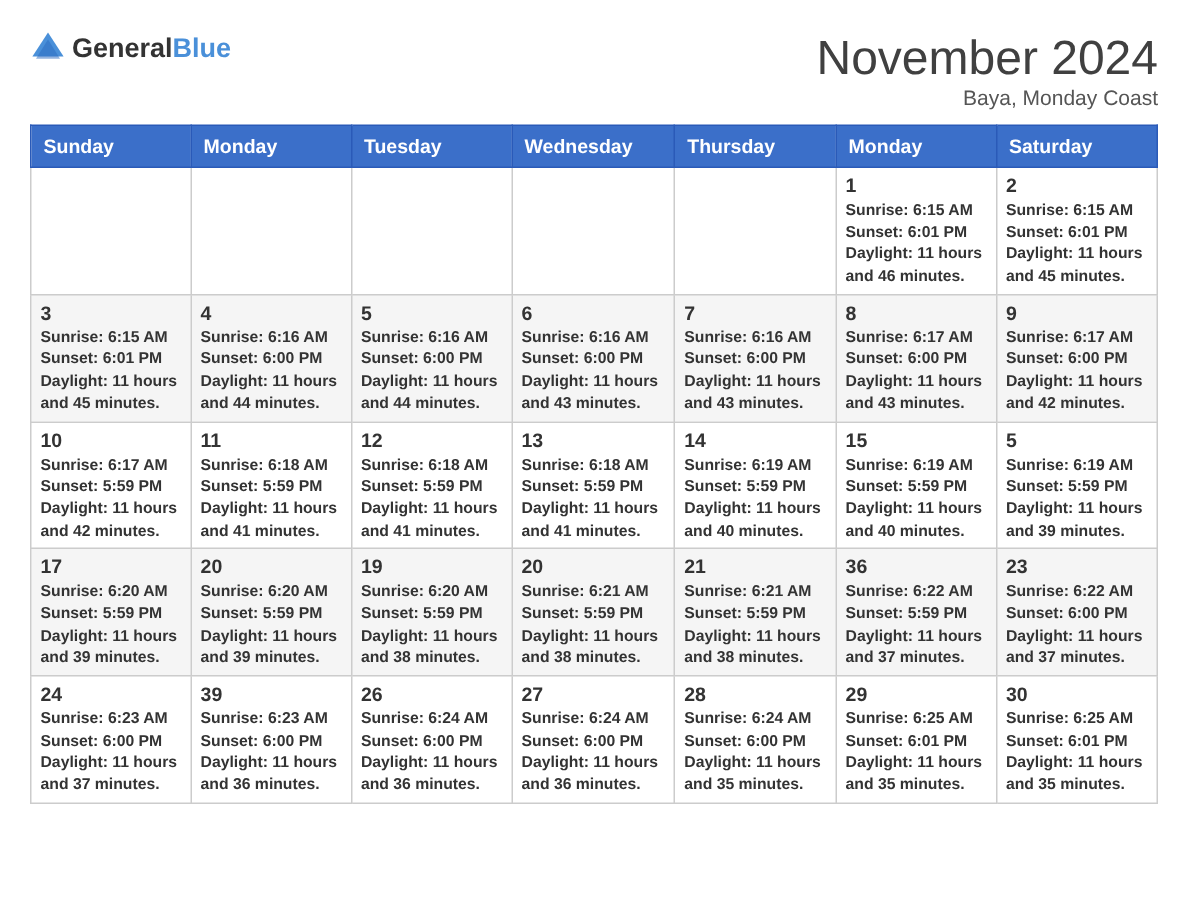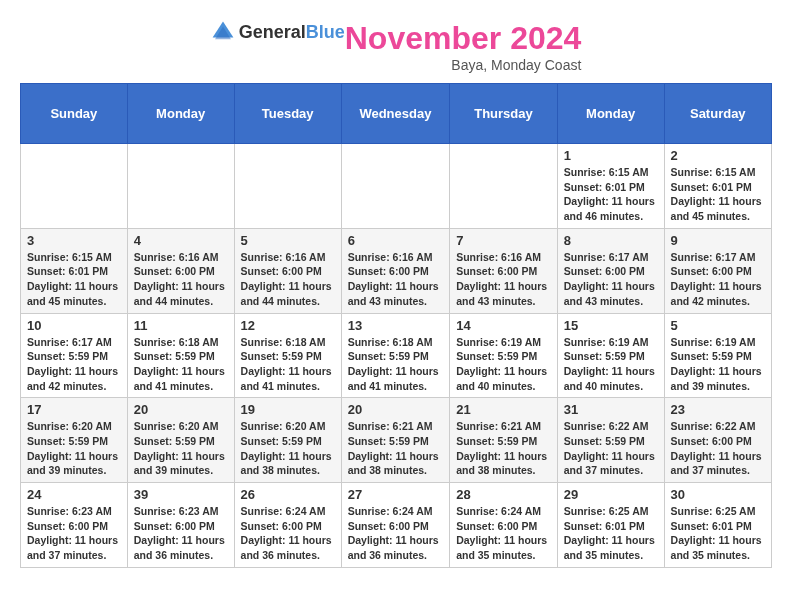--- a/index.html
+++ b/index.html
@@ -5,21 +5,21 @@
     * { box-sizing: border-box; margin: 0; padding: 0; }
     body {
       font-family: Arial, sans-serif;
       background: #fff;
       width: 792px;
       min-height: 612px;
       padding: 20px;
     }
     .header {
       display: flex;
-      justify-content: center;
+      justify-content: space-between;
       align-items: flex-start;
       margin-bottom: 10px;
     }
     .logo {
       display: flex;
       align-items: center;
       gap: 4px;
     }
     .logo-text-general {
       font-size: 18px;
@@ -33,36 +33,36 @@
     }
     .logo-icon {
       width: 24px;
       height: 24px;
     }
     .title-section {
       text-align: right;
     }
     .month-title {
       font-size: 32px;
-      font-weight: bold;
-      color: #ec4899;
+      font-weight: normal;
+      color: #404040;
     }
     .location {
       font-size: 14px;
       color: #555;
     }
     .calendar {
       width: 100%;
       border-collapse: collapse;
     }
     .calendar th {
       background-color: #3b6fc9;
       color: #fff;
-      text-align: center;
-      padding: 22px 8px;
+      text-align: left;
+      padding: 6px 8px;
       font-size: 13px;
       border: 1px solid #2a5ab8;
     }
     .calendar td {
       border: 1px solid #ccc;
       vertical-align: top;
       padding: 4px 6px;
       width: 110px;
       min-height: 80px;
       background: #fff;
@@ -255,21 +255,21 @@
 Sunset: 5:59 PM
 Daylight: 11 hours and 38 minutes.</div>
         </td>
         <td>
           <span class="day-number">21</span>
           <div class="day-info" style="white-space: pre-line;">Sunrise: 6:21 AM
 Sunset: 5:59 PM
 Daylight: 11 hours and 38 minutes.</div>
         </td>
         <td>
-          <span class="day-number">31</span>
+          <span class="day-number">36</span>
           <div class="day-info" style="white-space: pre-line;">Sunrise: 6:22 AM
 Sunset: 5:59 PM
 Daylight: 11 hours and 37 minutes.</div>
         </td>
         <td>
           <span class="day-number">23</span>
           <div class="day-info" style="white-space: pre-line;">Sunrise: 6:22 AM
 Sunset: 6:00 PM
 Daylight: 11 hours and 37 minutes.</div>
         </td>

